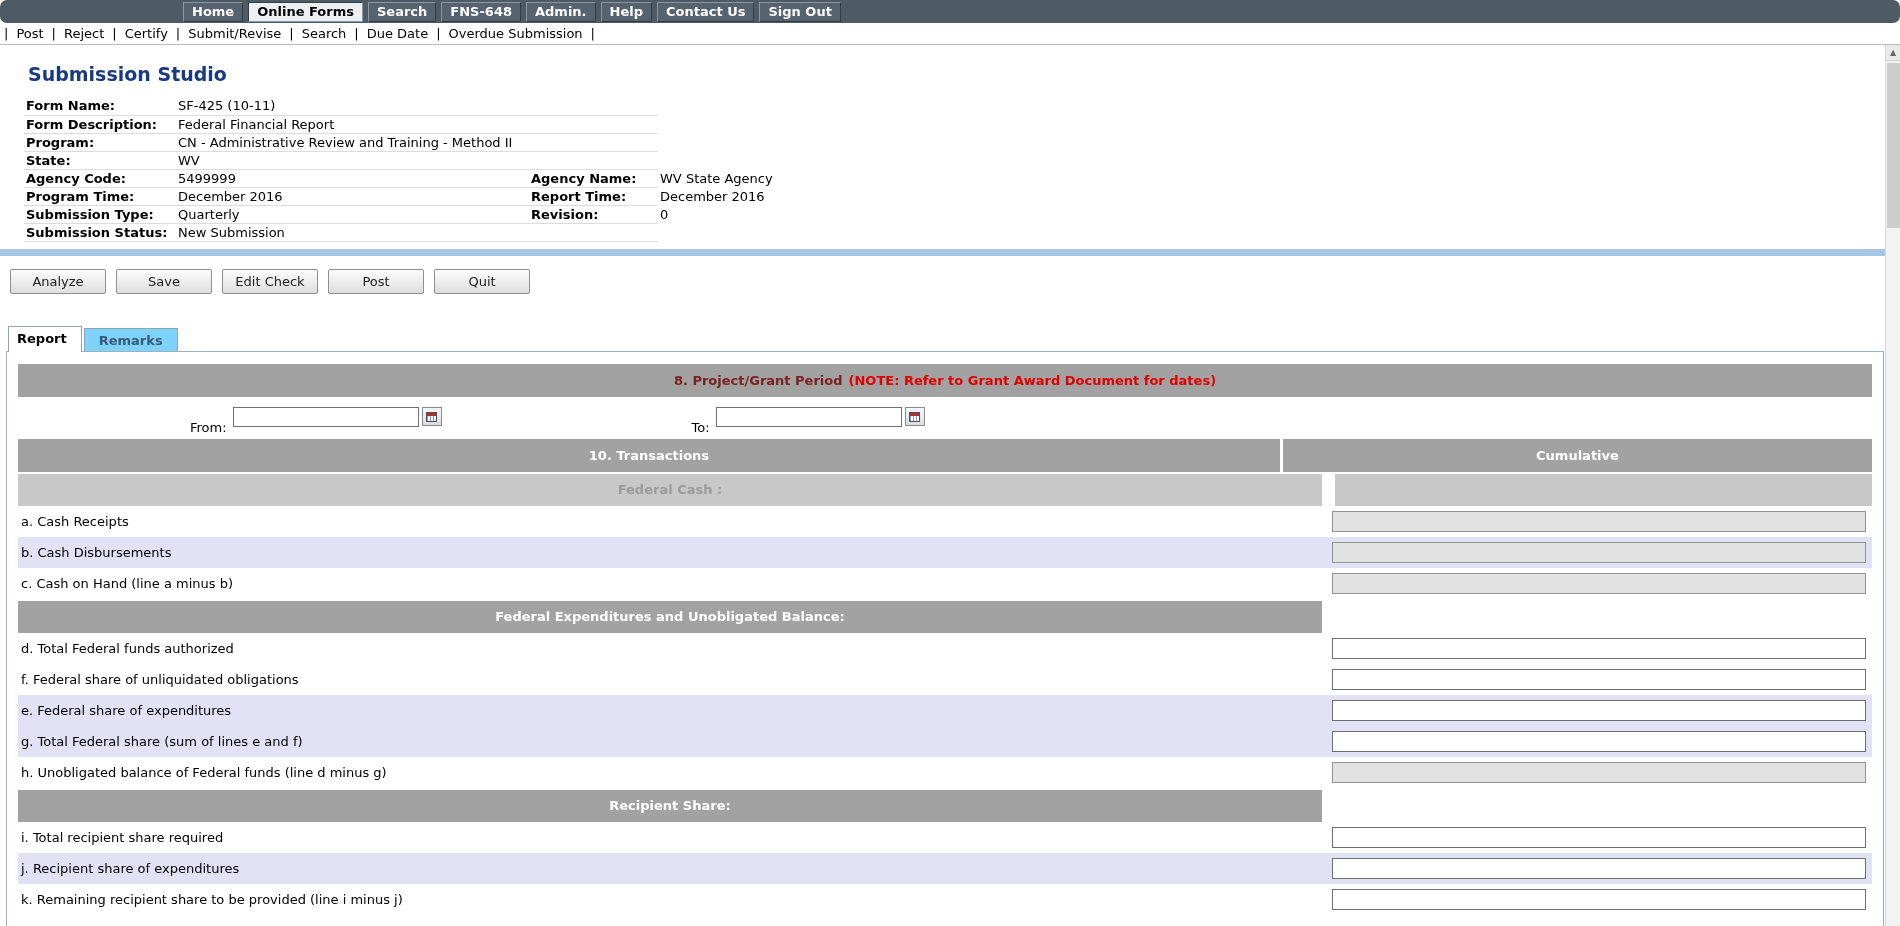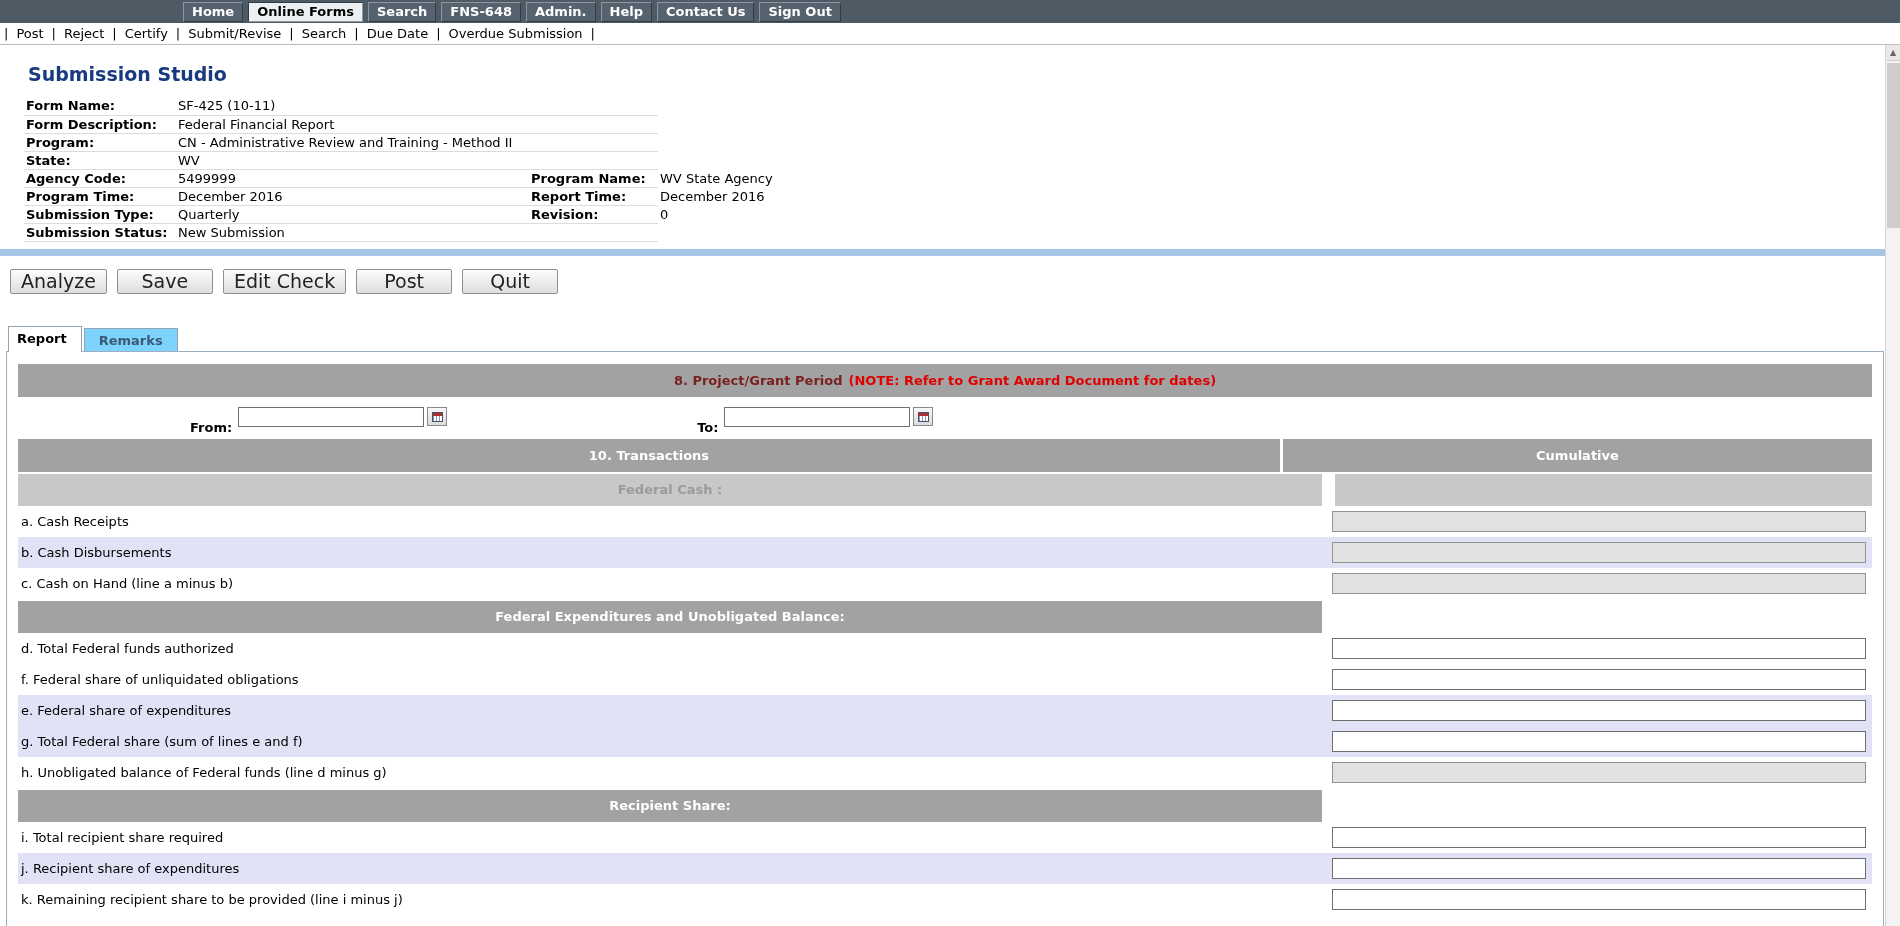--- a/index.html
+++ b/index.html
@@ -3,21 +3,21 @@
 <meta charset="utf-8">
 <style>
   * { box-sizing: border-box; }
   html,body { margin:0; padding:0; }
   body {
     width:1900px; height:926px; overflow:hidden; background:#fff;
     font-family:"DejaVu Sans","Liberation Sans",sans-serif; font-size:13px; color:#000;
   }
 
   
-  .top-nav { height:23px; background:#4e5a64; display:flex; align-items:center; padding-left:183px; gap:5px; }
+  .top-nav { height:23px; background:#4e5a64; display:flex; align-items:center; padding-left:183px; gap:5px;border-radius:7px; }
   .nav-btn { background:#56636e; border:1px solid; border-color:#8b98a3 #323c44 #323c44 #8b98a3;
              color:#fff; font-weight:bold; font-size:13px; line-height:15px; padding:1px 8px 2px; cursor:pointer; white-space:nowrap; }
   .nav-btn.active { background:#edf0f2; color:#000; border-color:#323c44 #8b98a3 #8b98a3 #323c44; }
 
   
   .menu-bar { height:22px; display:flex; align-items:center; background:#fff; border-bottom:1px solid #bdbdbd; padding-left:4px; }
   .menu-link { padding:0 8px; cursor:pointer; white-space:nowrap; }
   .sep { color:#000; }
 
   
@@ -25,38 +25,38 @@
   .info-table { margin-left:24px; border-collapse:collapse; }
   .info-table td { height:18px; padding:0 2px; font-size:13px; vertical-align:middle; white-space:nowrap; }
   .info-table td.il { font-weight:bold; }
   .info-table td.bb { border-bottom:1px solid #dcdcdc; }
 
   .blue-divider { height:7px; background:#a6c6e7; margin-top:7px; }
 
   
   .action-bar { margin:13px 0 0 10px; display:flex; gap:10px; }
   .action-btn { min-width:96px; height:25px; background:linear-gradient(#fcfcfc,#dedede);
-                border:1px solid #8f8f8f; border-radius:2px; font-size:19px; color:#222;
+                border:1px solid #8f8f8f; border-radius:2px; font-size:13px; color:#222;
                 font-family:inherit; cursor:pointer; padding:0 10px; }
 
   
   .tab-strip { display:flex; gap:2px; margin:32px 0 0 8px; position:relative; z-index:2; }
   .tab { padding:4px 14px 3px; font-size:13px; font-weight:bold; border:1px solid #93a5b5; border-bottom:none; cursor:pointer; }
   .tab.active { background:#fff; color:#000; margin-bottom:-1px; padding-bottom:5px;padding-left:8px; }
   .tab.inactive { background:#7dd3fc; color:#3b5a77; margin-top:2px; }
 
   .panel { margin:0 16px 0 6px; border:1px solid #9cb0c2; background:#fff; padding:12px 11px; height:912px; position:relative; z-index:1; }
 
   .period-header { height:33px; background:#a2a2a2; display:flex; align-items:center; justify-content:center; gap:6px;
                    font-weight:bold; font-size:13px; }
   .ph-title { color:#7a2121; }
   .ph-note  { color:#e00000; }
 
   .date-row { height:40px; display:flex; align-items:center; }
-  .date-row label { font-weight:bold;margin-top:21px; }
+  .date-row label { font-weight:normal;margin-top:21px; }
   .from-label { margin-left:172px; }
   .to-label { margin-left:250px; }
   .date-input { width:186px; height:20px; border:1px solid #707070; margin-left:6px; font-size:13px; padding:0 3px; font-family:inherit; }
   .cal-btn { width:20px; height:19px; margin-left:3px; background:linear-gradient(#f8f8f8,#dcdcdc);
              border:1px solid #8a8a8a; display:flex; align-items:center; justify-content:center; padding:0; cursor:pointer; }
   .cal-ico { display:block; width:11px; height:10px; border:1px solid #44516b;
              background:
                linear-gradient(#b03030 0 3px, rgba(0,0,0,0) 3px),
                repeating-linear-gradient(90deg,#8a96b5 0 1px, rgba(0,0,0,0) 1px 3px),
                #fff; }
@@ -149,21 +149,21 @@
       </tr>
       <tr>
         <td class="il bb">State:</td>
         <td class="iv bb">WV</td>
         <td class="il bb"></td>
         <td class="iv"></td>
       </tr>
       <tr>
         <td class="il bb">Agency Code:</td>
         <td class="iv bb">5499999</td>
-        <td class="il bb">Program Name:</td>
+        <td class="il bb">Agency Name:</td>
         <td class="iv">WV State Agency</td>
       </tr>
       <tr>
         <td class="il bb">Program Time:</td>
         <td class="iv bb">December 2016</td>
         <td class="il bb">Report Time:</td>
         <td class="iv">December 2016</td>
       </tr>
       <tr>
         <td class="il bb">Submission Type:</td>

